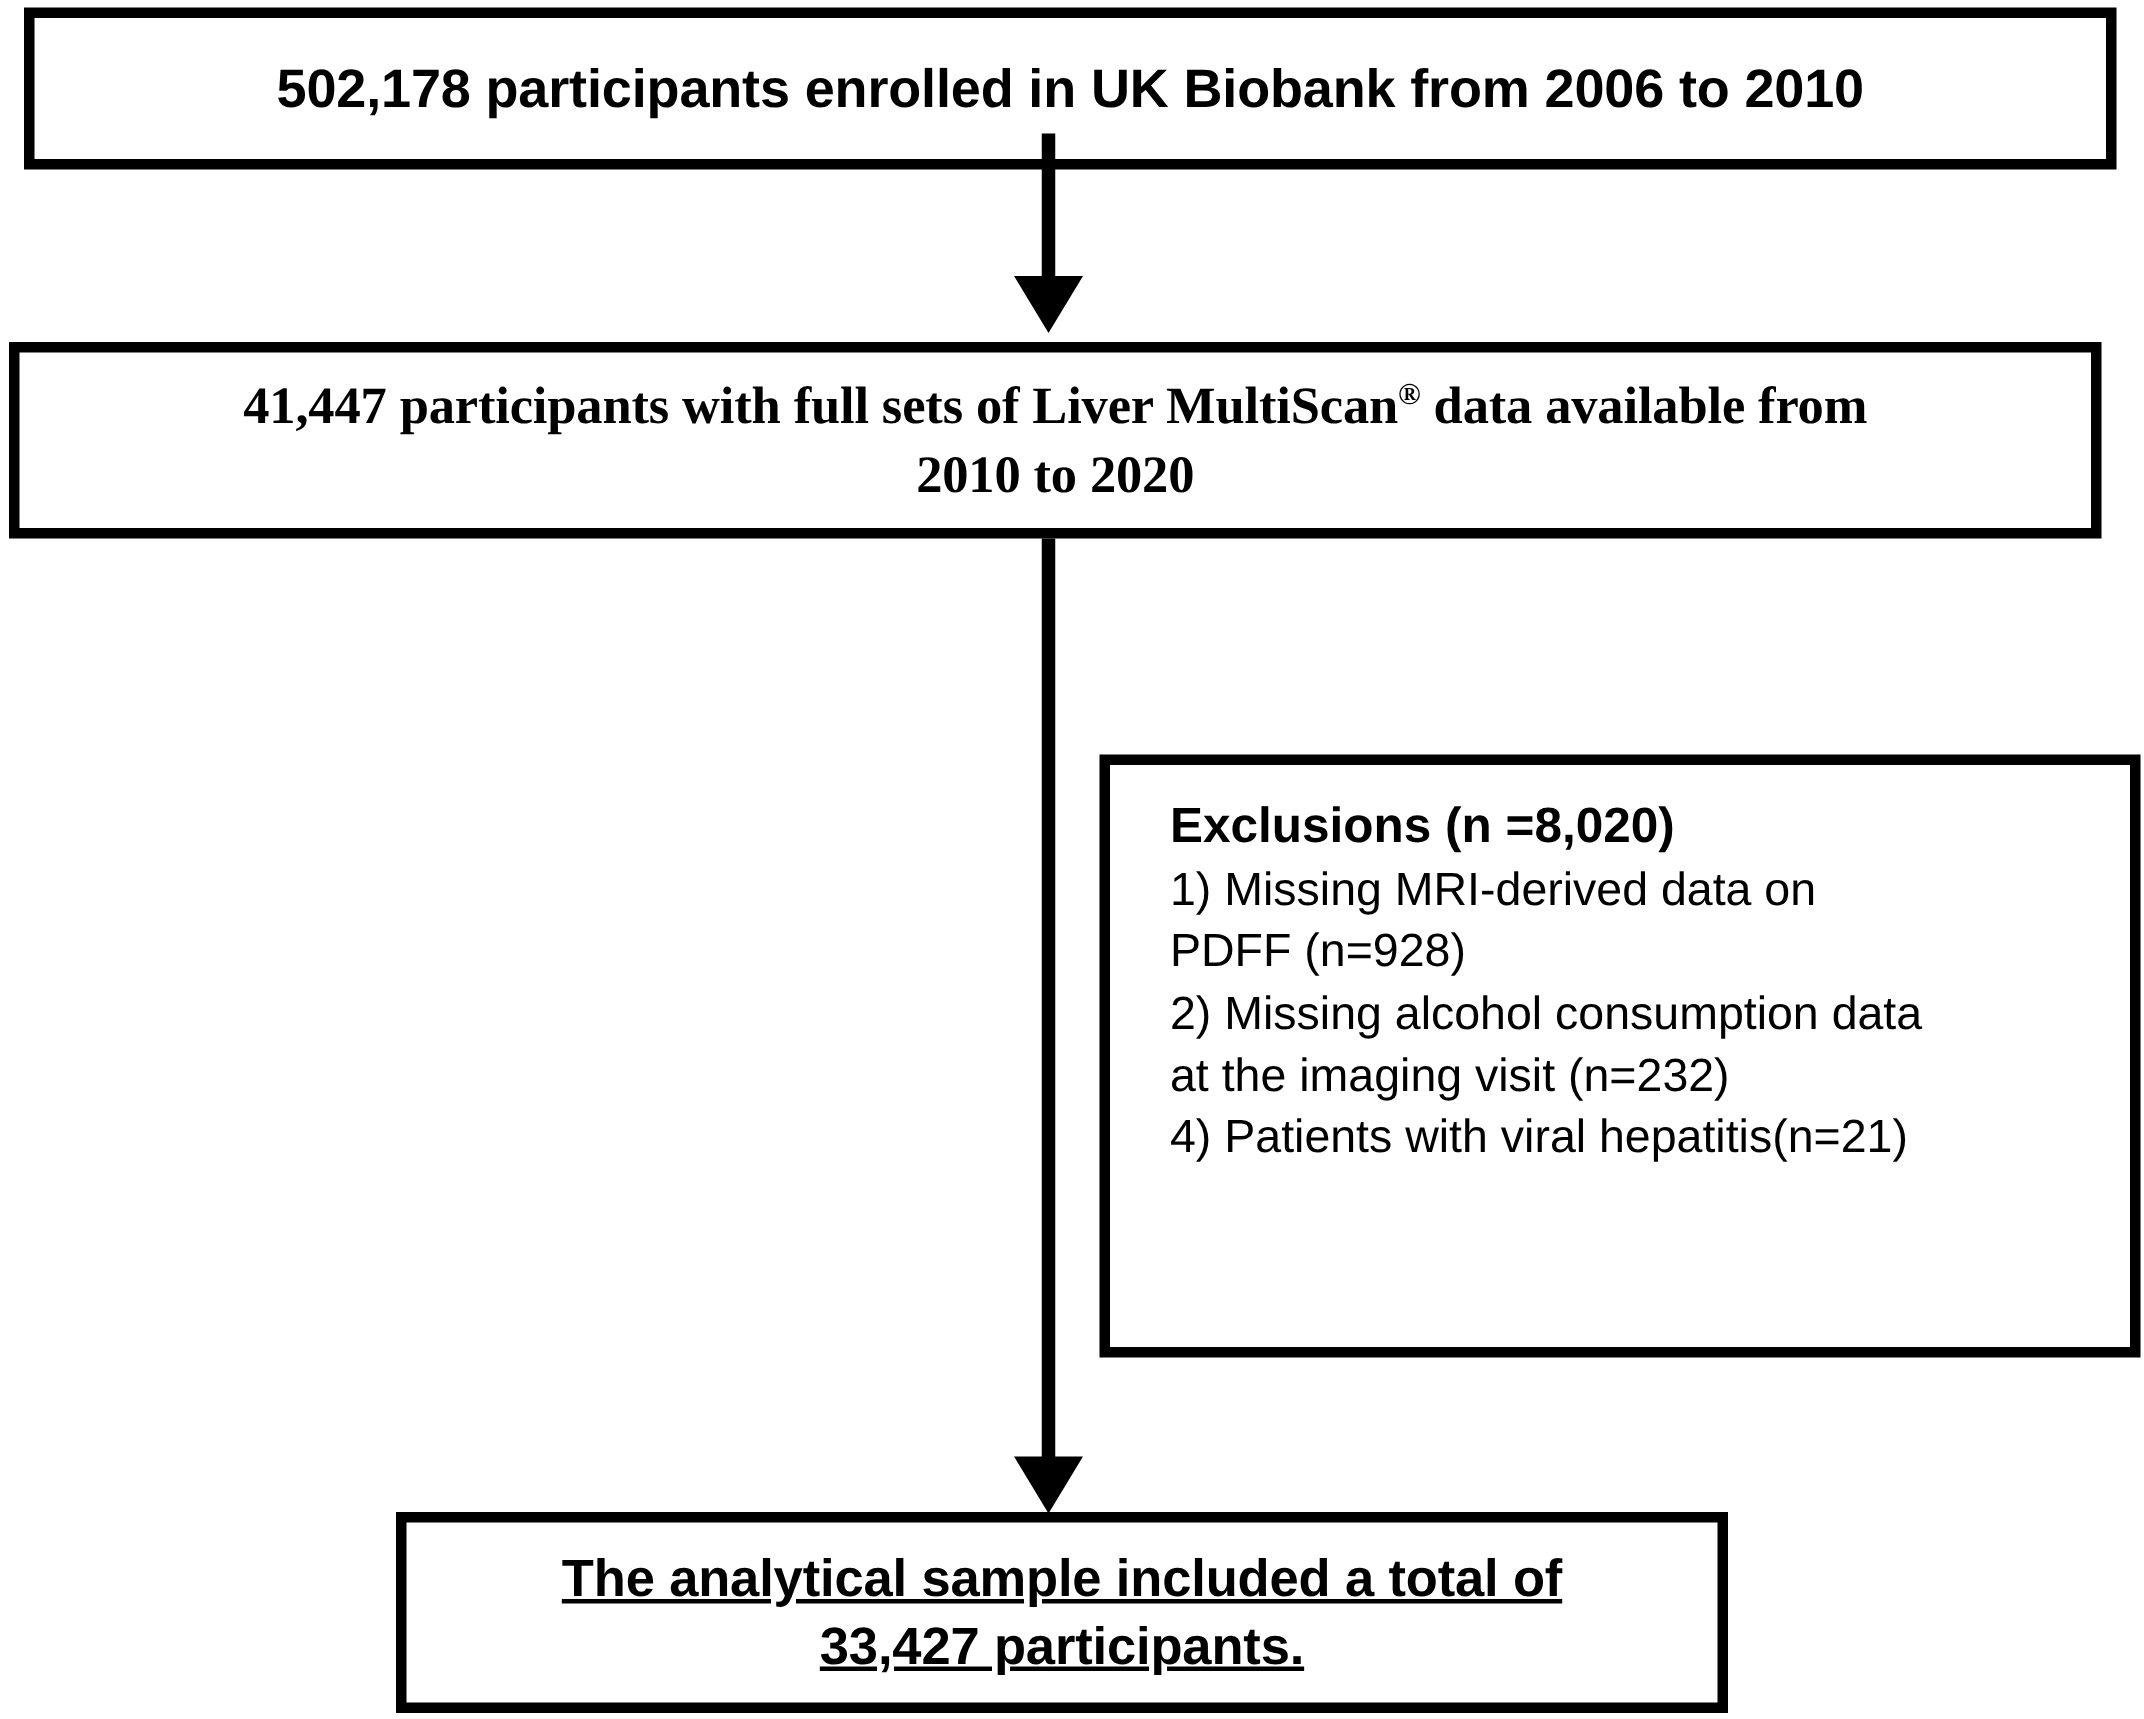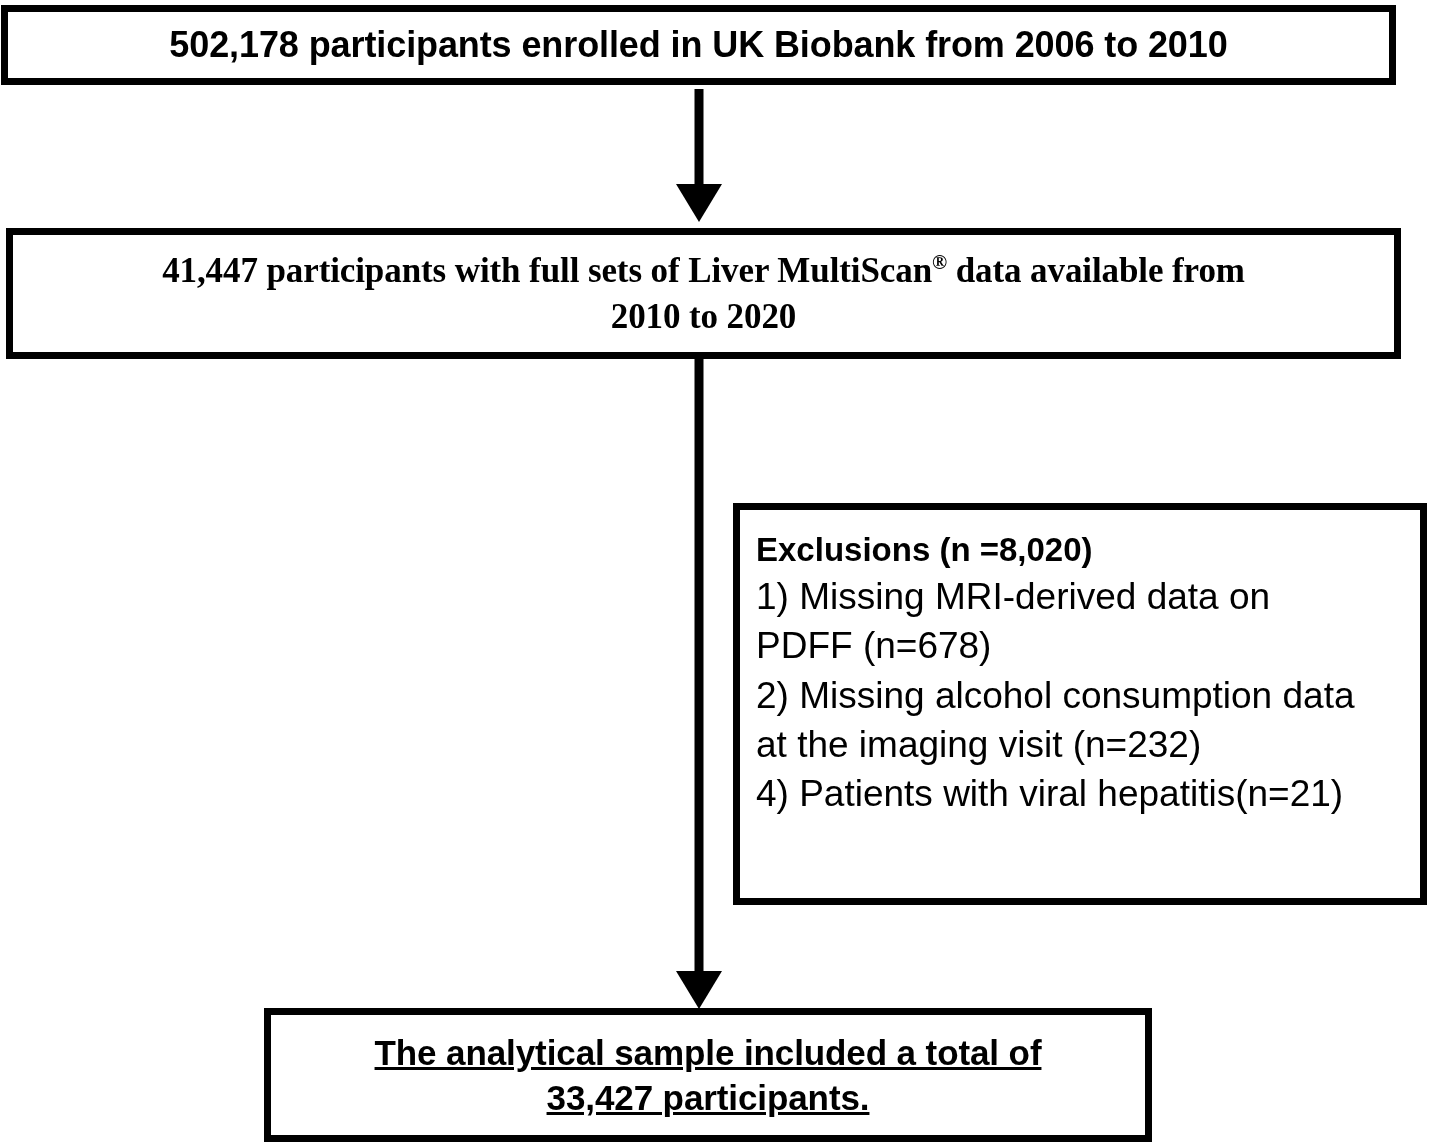--- a/index.html
+++ b/index.html
@@ -32,24 +32,24 @@
   }
   .flow-box .box-text {
     text-align: center;
     font-weight: bold;
     line-height: 1.30;
     letter-spacing: -0.1px;
   }
 
   
   #box-enrolled {
-    left: 1px;
+    left: 16px;
     top: 5px;
     width: 1395px;
-    height: 80px;
+    height: 108px;
   }
   #box-enrolled .box-text {
     font-size: 36px;
     padding: 0 10px;
   }
 
   
   #box-fullsets {
     left: 6px;
     top: 228px;
@@ -68,31 +68,31 @@
     font-weight: bold;
   }
 
   
   #box-exclusions {
     left: 733px;
     top: 503px;
     width: 694px;
     height: 402px;
     display: block;
-    padding: 18px 6px 10px 16px;
+    padding: 18px 6px 10px 40px;
   }
   #box-exclusions .excl-title {
     font-size: 33px;
     font-weight: bold;
     line-height: 1.34;
     text-align: left;
     white-space: nowrap;
   }
   #box-exclusions .excl-line {
-    font-size: 37px;
+    font-size: 31px;
     font-weight: normal;
     line-height: 1.33;
     text-align: left;
     white-space: nowrap;
   }
 
   
   #box-analytical {
     left: 264px;
     top: 1008px;
@@ -165,21 +165,21 @@
   </div>
 
   <div class="arrow" id="arrow-2">
     <div class="stem"></div>
     <div class="head"></div>
   </div>
 
   <div class="flow-box" id="box-exclusions">
     <div class="excl-title">Exclusions (n =8,020)</div>
     <div class="excl-line">1) Missing MRI-derived data on</div>
-    <div class="excl-line">PDFF  (n=678)</div>
+    <div class="excl-line">PDFF  (n=928)</div>
     <div class="excl-line">2) Missing alcohol consumption data</div>
     <div class="excl-line">at the imaging visit (n=232)</div>
     <div class="excl-line">4) Patients with viral hepatitis(n=21)</div>
   </div>
 
   <div class="flow-box" id="box-analytical">
     <div class="box-text"><span>The analytical sample included a total of</span><br><span>33,427 participants.</span></div>
   </div>
 
 </div>

